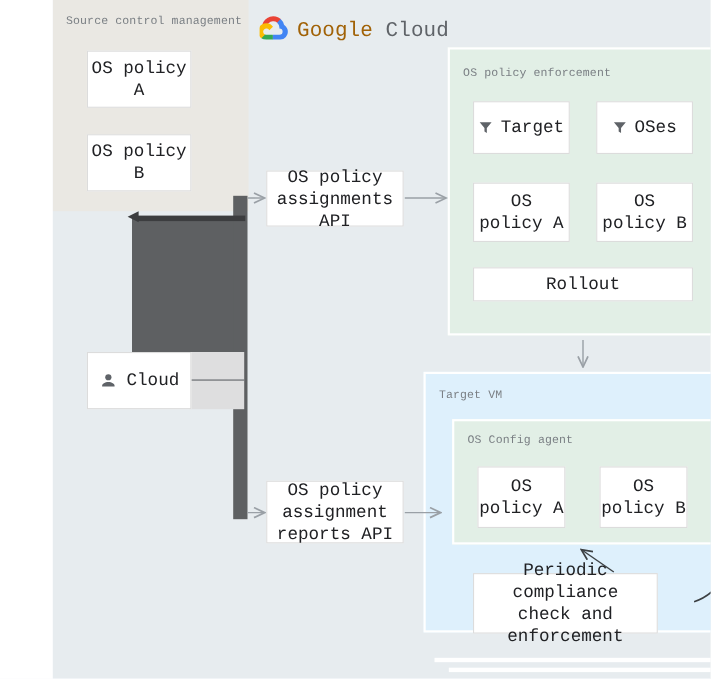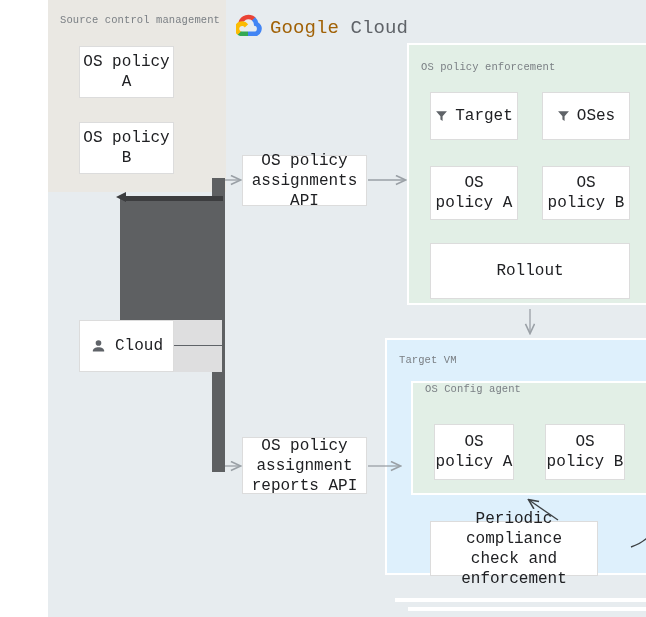--- a/index.html
+++ b/index.html
@@ -50,21 +50,21 @@
     border: 2px solid #ffffff;
   }
   #targetvm-label { left: 12px; top: 14px; }
 
   #agent-panel {
     left: 24px; top: 41px;
     width: 252px; height: 114px;
     background: #e2efe6;
     border: 2px solid #ffffff;
   }
-  #agent-label { left: 12px; top: 0; }
+  #agent-label { left: 12px; top: 12px; }
 
   
   .stack-line {
     position: absolute;
     background: #ffffff;
     height: 4px;
   }
   #stack-line-1 { left: 347px; top: 598px; width: 271px; }
   #stack-line-2 { left: 360px; top: 607px; width: 246px; }
 
@@ -86,21 +86,21 @@
   #box-policy-a-scm { left: 31px; top: 46px;  width: 95px; height: 52px; }
   #box-policy-b-scm { left: 31px; top: 122px; width: 95px; height: 52px; }
 
   #box-assignments-api { left: 194px; top: 155px; width: 125px; height: 51px; }
   #box-reports-api     { left: 194px; top: 437px; width: 125px; height: 57px; }
 
   #box-labels  { left: 382px; top: 92px;  width: 88px; height: 48px; }
   #box-oses    { left: 494px; top: 92px;  width: 88px; height: 48px; }
   #box-policy-a-asg { left: 382px; top: 166px; width: 88px; height: 54px; }
   #box-policy-b-asg { left: 494px; top: 166px; width: 88px; height: 54px; }
-  #box-rollout { left: 382px; top: 243px; width: 200px; height: 56px; }
+  #box-rollout { left: 382px; top: 243px; width: 200px; height: 31px; }
 
   #box-policy-a-agent { left: 386px; top: 424px; width: 80px; height: 56px; }
   #box-policy-b-agent { left: 497px; top: 424px; width: 80px; height: 56px; }
 
   #box-periodic { left: 382px; top: 521px; width: 168px; height: 55px; }
 
   
   #user-shadow {
     position: absolute;
     left: 124px; top: 320px;

